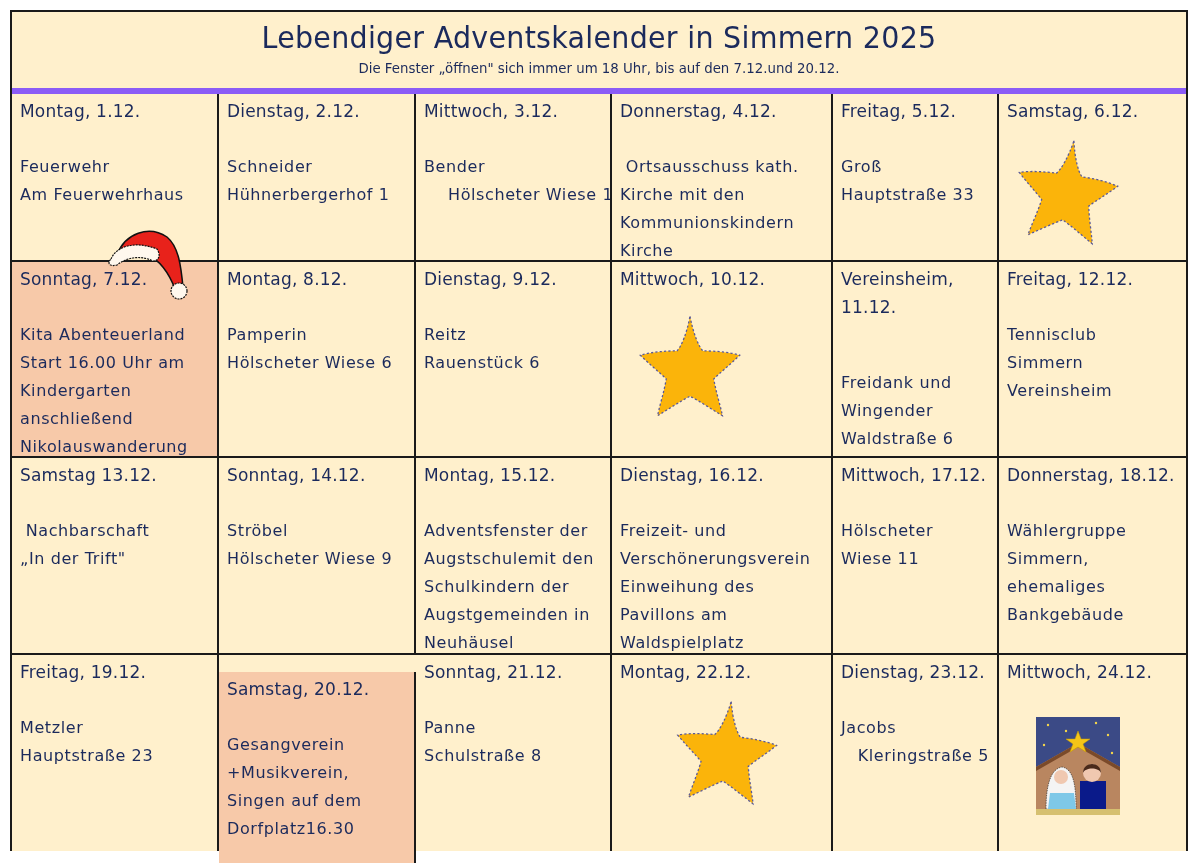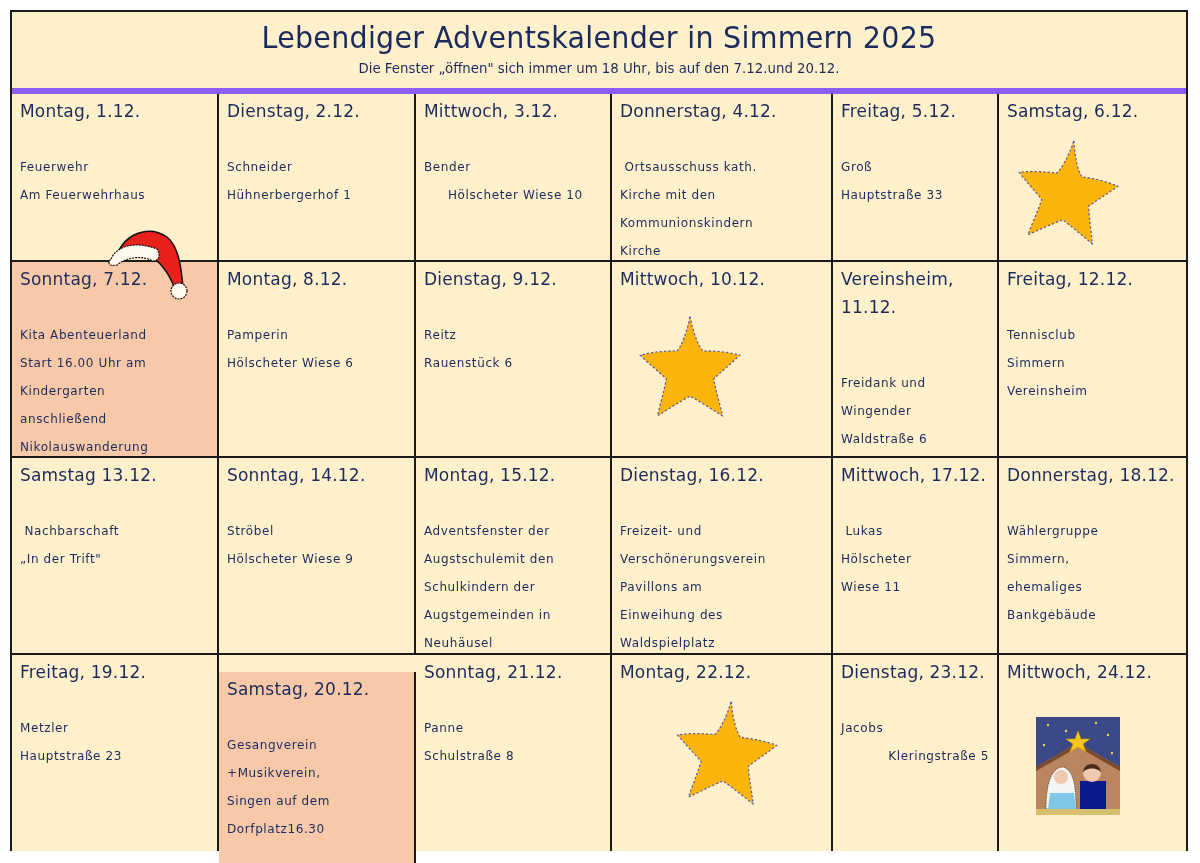--- a/index.html
+++ b/index.html
@@ -12,21 +12,21 @@
     .title { font-size: 31px; letter-spacing: 0.3px; margin-top: 7px; color: #1b2a5c; transform: scaleX(0.92); }
     .subtitle { font-size: 14.5px; margin-top: 5px; color: #1b2a5c; transform: scaleX(0.92); }
     .grid { position: absolute; left: 0; top: 82px; right: 0; bottom: 0; }
     .cell { position: absolute; box-sizing: border-box; border-right: 2px solid #1a1a1a;
             border-bottom: 2px solid #1a1a1a; background: #fff0cc; padding: 3px 8px 0 8px; overflow: hidden; }
     .cell.highlight { background: #f7c9a9; }
     .cell.lastcol { border-right: none; }
     .cell.lastrow { border-bottom: none; }
     .day { font-size: 17px; line-height: 28px; white-space: nowrap; letter-spacing: 0.2px; }
     .gap { height: 28px; }
-    .line { font-size: 12px; line-height: 28px; white-space: nowrap; letter-spacing: 0.6px; }
+    .line { font-size: 16px; line-height: 28px; white-space: nowrap; letter-spacing: 0.6px; }
     .star { position: absolute; }
     .hat { position: absolute; left: 97px; top: 215px; width: 100px; height: 90px; z-index: 5; }
     .nativity { position: absolute; }
   </style>
 </head>
 <body>
 
 <div class="sheet">
   <div class="header">
     <div class="title">Lebendiger Adventskalender in Simmern 2025</div>
@@ -133,28 +133,27 @@
         <div class="line" style="white-space: pre;">Augstschulemit den</div>
         <div class="line" style="white-space: pre;">Schulkindern der</div>
         <div class="line" style="white-space: pre;">Augstgemeinden in</div>
         <div class="line" style="white-space: pre;">Neuhäusel</div>
       </div>
       <div class="cell" style="left: 600px; top: 364px; width: 221px; height: 197px;">
         <div class="day">Dienstag, 16.12.</div>
         <div class="gap"></div>
         <div class="line" style="white-space: pre;">Freizeit- und</div>
         <div class="line" style="white-space: pre;">Verschönerungsverein</div>
+        <div class="line" style="white-space: pre;">Einweihung des</div>
         <div class="line" style="white-space: pre;">Pavillons am</div>
-        <div class="line" style="white-space: pre;">Einweihung des</div>
         <div class="line" style="white-space: pre;">Waldspielplatz</div>
       </div>
       <div class="cell" style="left: 821px; top: 364px; width: 166px; height: 197px;">
         <div class="day">Mittwoch, 17.12.</div>
         <div class="gap"></div>
-        <div class="line" style="white-space: pre;"> Lukas</div>
         <div class="line" style="white-space: pre;">Hölscheter</div>
         <div class="line" style="white-space: pre;">Wiese 11</div>
       </div>
       <div class="cell lastcol" style="left: 987px; top: 364px; width: 187px; height: 197px;">
         <div class="day">Donnerstag, 18.12.</div>
         <div class="gap"></div>
         <div class="line" style="white-space: pre;">Wählergruppe</div>
         <div class="line" style="white-space: pre;">Simmern,</div>
         <div class="line" style="white-space: pre;">ehemaliges</div>
         <div class="line" style="white-space: pre;">Bankgebäude</div>

